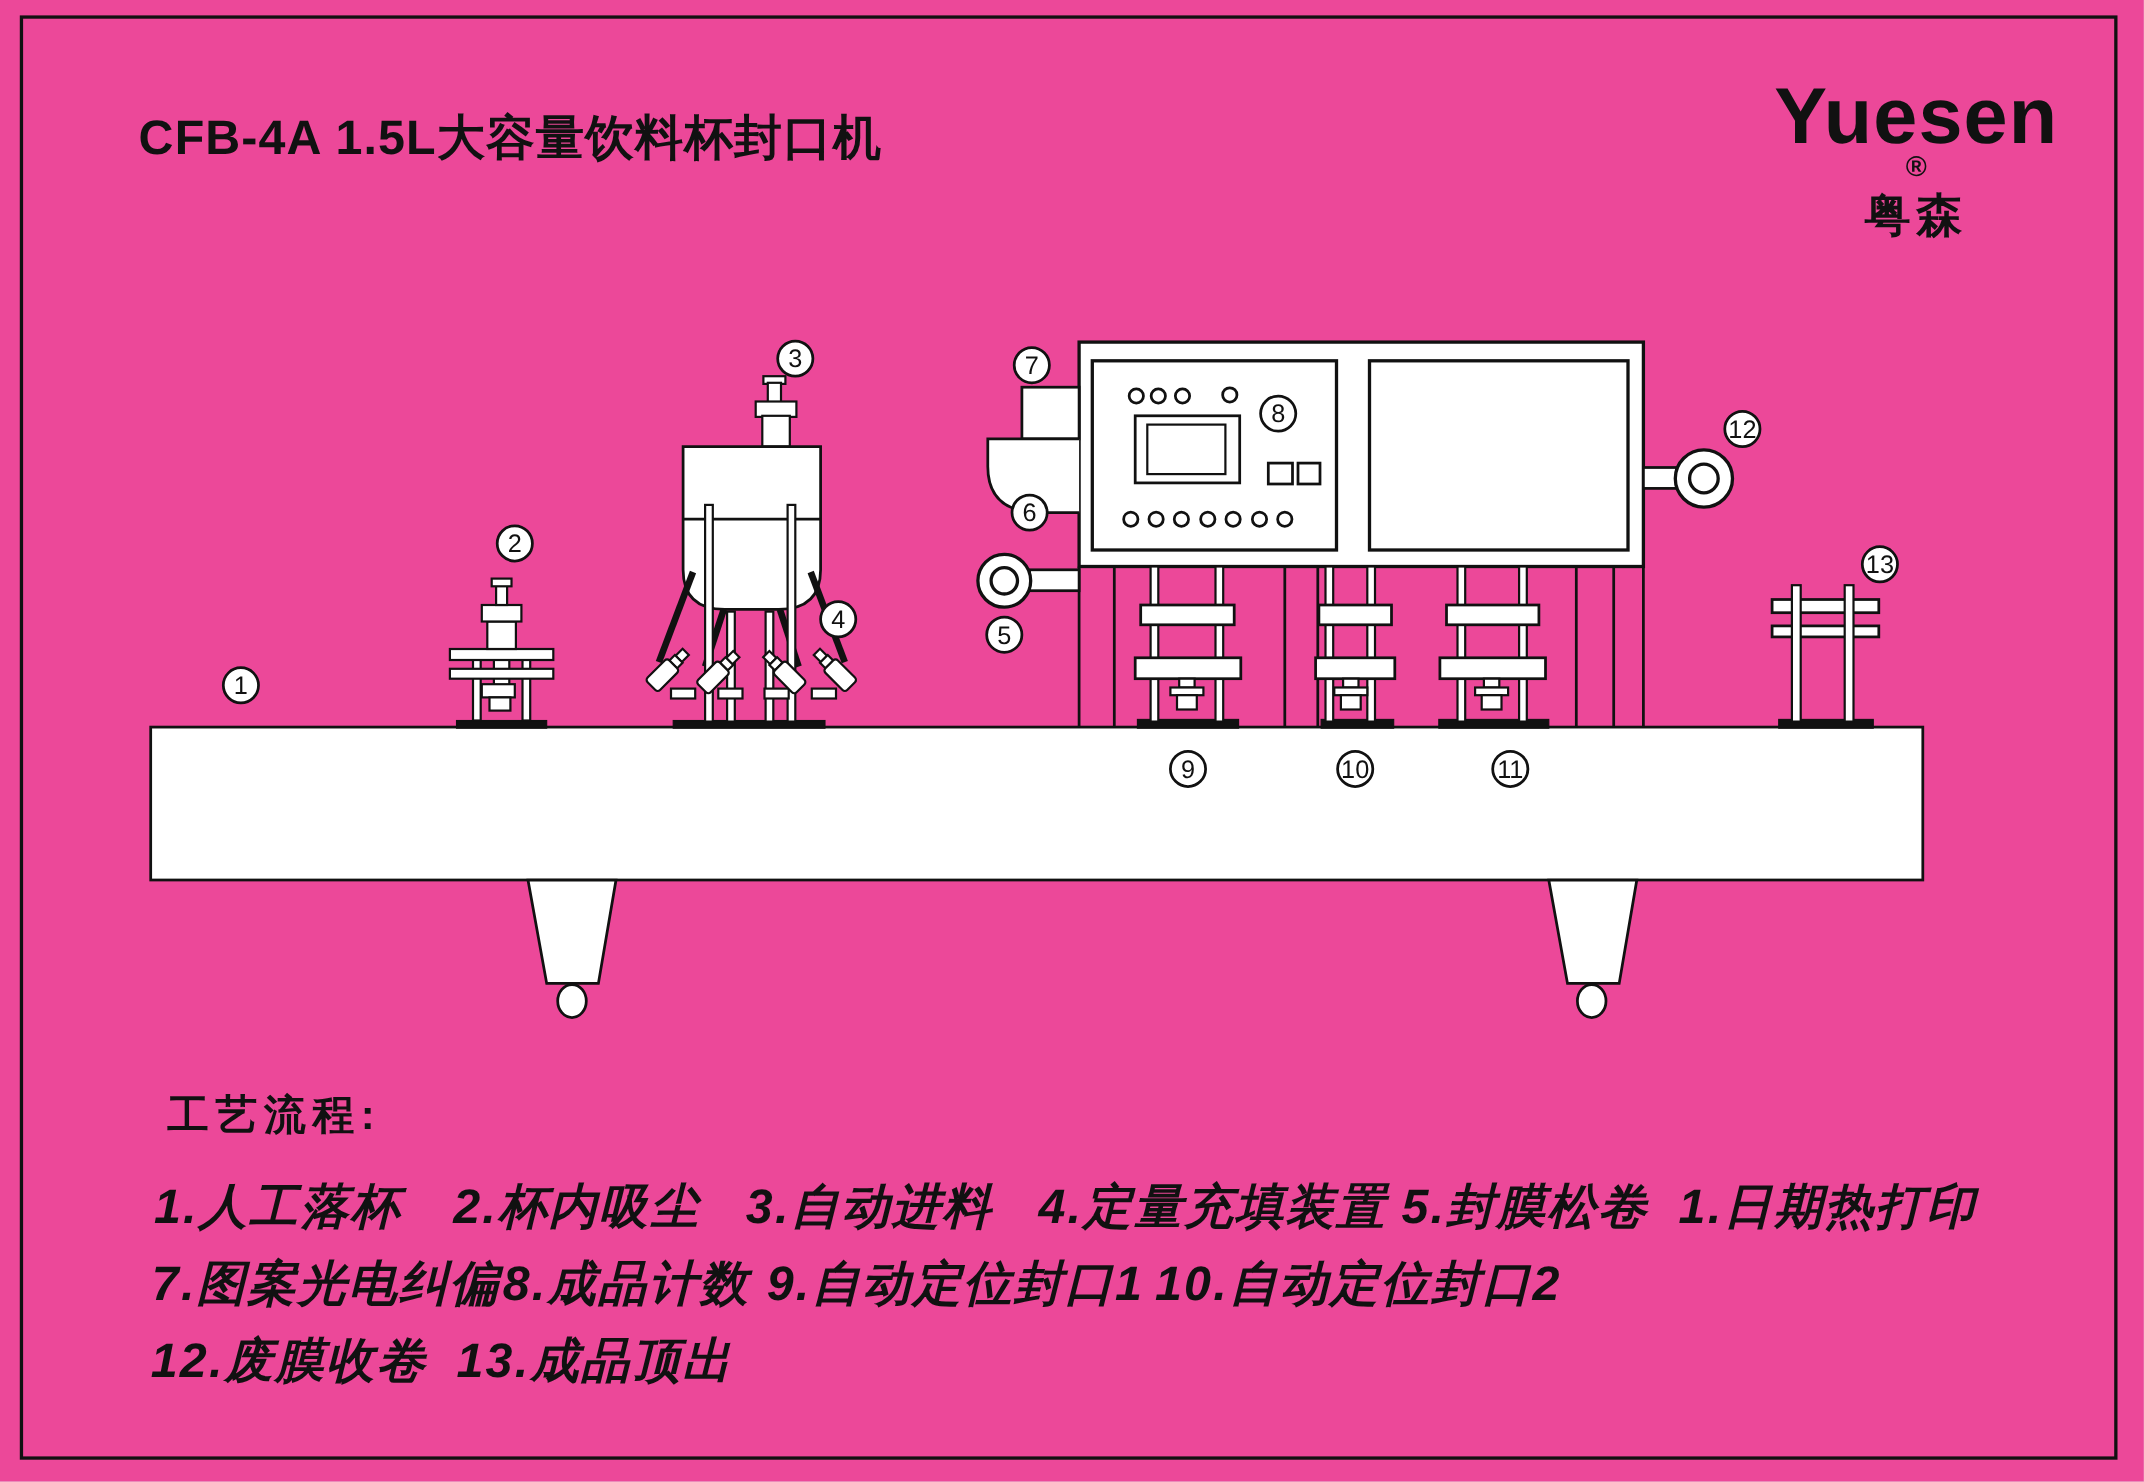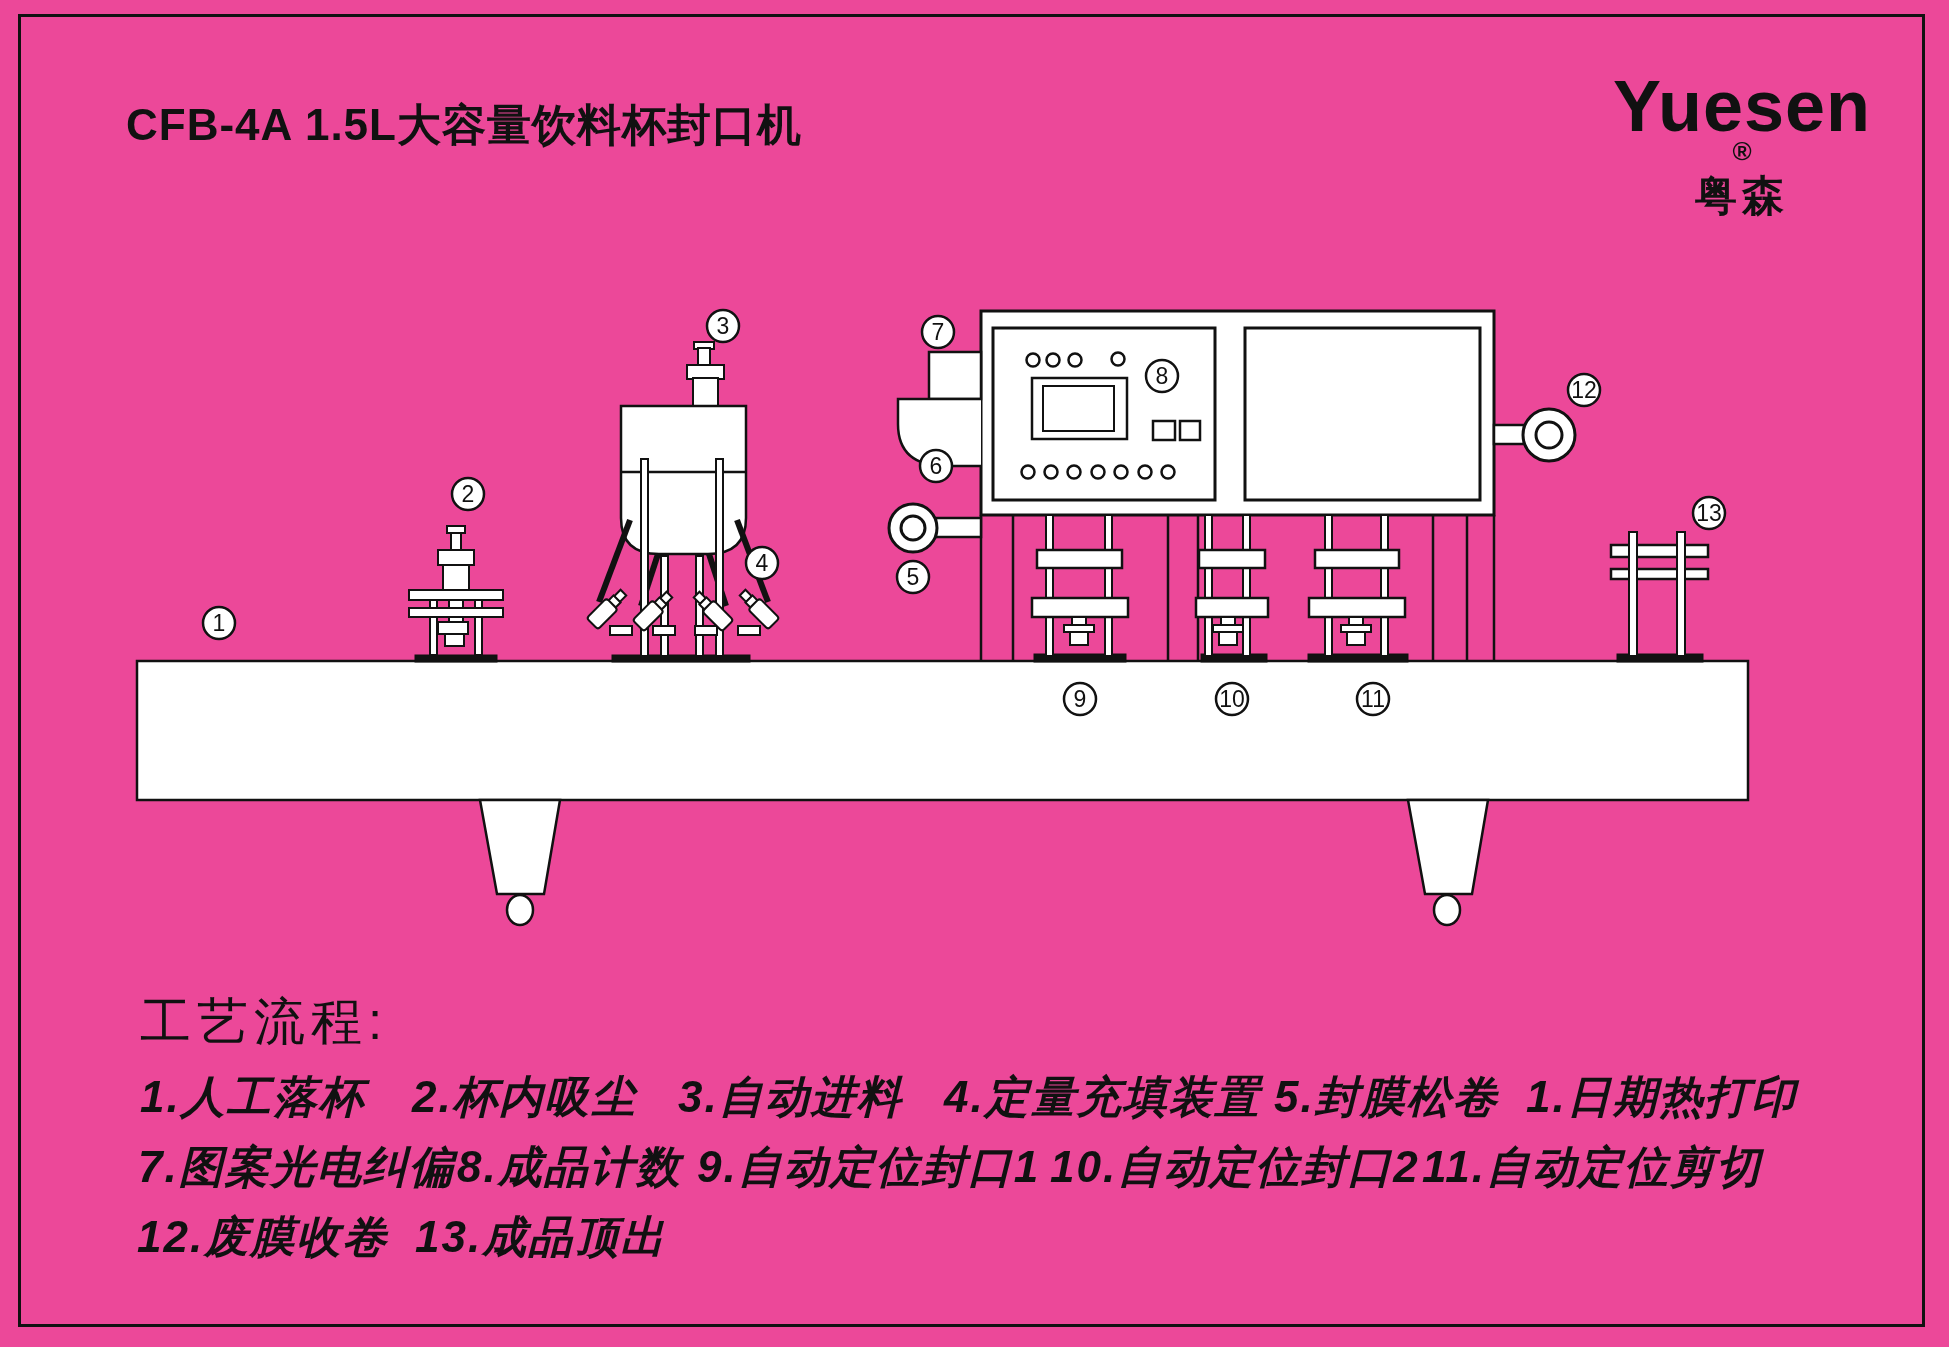--- a/index.html
+++ b/index.html
@@ -14,21 +14,21 @@
   #title{
     position:absolute;left:126px;top:96px;font-size:44px;font-weight:900;
     letter-spacing:1px;white-space:nowrap;
   }
   #logo{position:absolute;left:1612px;top:70px;width:260px;text-align:center;}
   #logo .brand{font-size:72px;font-weight:900;letter-spacing:1px;line-height:1;display:inline-block;}
   #logo .reg{font-size:26px;font-weight:700;vertical-align:top;position:relative;top:-6px;}
   #logo .cn{font-size:42px;font-weight:900;letter-spacing:5px;line-height:1;margin-top:2px;}
   #diagram{position:absolute;left:0;top:0;width:1949px;height:1347px;}
   .flow-head{
-    position:absolute;left:140px;top:988px;font-size:51px;font-weight:400;
+    position:absolute;left:152px;top:988px;font-size:38px;font-weight:700;
     letter-spacing:6px;
   }
   .flow-row{position:absolute;left:0;width:1949px;height:46px;}
   .flow-item{
     position:absolute;top:16px;font-size:44px;font-weight:700;letter-spacing:2px;
     white-space:nowrap;
     font-style:italic;
   }
   svg .ln{stroke:#111;fill:none;}
   svg .wh{stroke:#111;fill:#fff;}
@@ -279,20 +279,19 @@
         <span class="flow-item" style="left: 678px;">3.自动进料</span>
         <span class="flow-item" style="left: 944px;">4.定量充填装置</span>
         <span class="flow-item" style="left: 1274px;">5.封膜松卷</span>
         <span class="flow-item" style="left: 1526px;">1.日期热打印</span>
       </div>
       <div class="flow-row" style="top: 1122px;">
         <span class="flow-item" style="left: 138px;">7.图案光电纠偏</span>
         <span class="flow-item" style="left: 457px;">8.成品计数</span>
         <span class="flow-item" style="left: 697px;">9.自动定位封口1</span>
         <span class="flow-item" style="left: 1050px;">10.自动定位封口2</span>
-        <span class="flow-item" style="left: 1422px;">11.自动定位剪切</span>
       </div>
       <div class="flow-row" style="top: 1192px;">
         <span class="flow-item" style="left: 137px;">12.废膜收卷</span>
         <span class="flow-item" style="left: 415px;">13.成品顶出</span>
       </div>
     </div>
 </div>
 
 </body></html>

